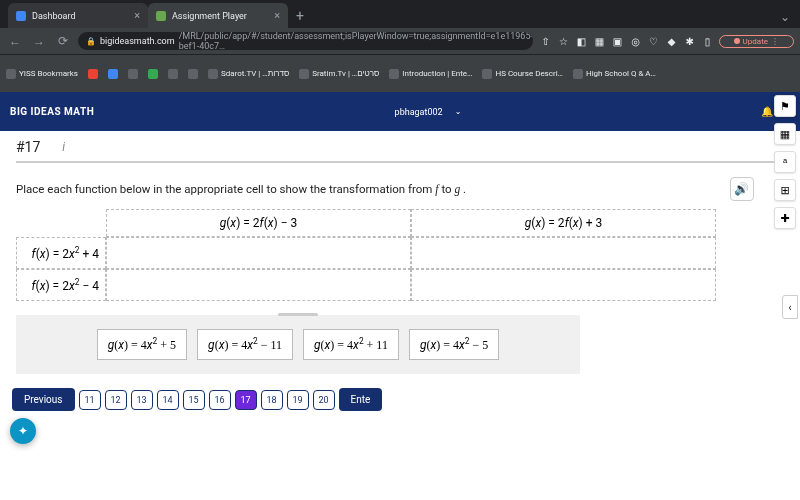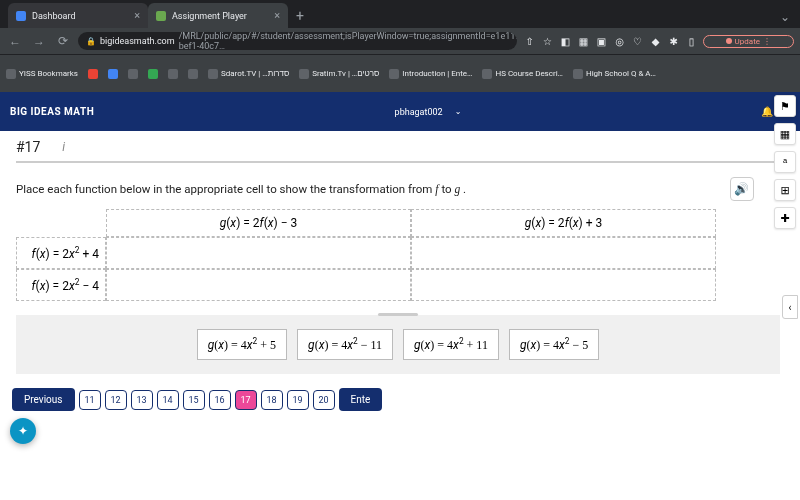--- a/index.html
+++ b/index.html
@@ -15,21 +15,21 @@
 .window-ctrl { margin-left: auto; color: #9aa0a6; padding: 4px 10px; font-size: 12px; }
 
 
 .addrbar { background: #3c4043; height: 26px; display: flex; align-items: center; padding: 0 6px; gap: 6px; }
 .navbtn { color: #9aa0a6; font-size: 12px; width: 18px; text-align: center; cursor: pointer; }
 .urlbox { flex: 1; background: #202124; border-radius: 12px; height: 18px; display: flex; align-items: center; padding: 0 8px; gap: 4px; font-size: 9px; color: #9aa0a6; overflow: hidden; }
 .urlbox .lock { font-size: 8px; }
 .urlbox .domain { color: #e8eaed; }
 .addr-right { display: flex; align-items: center; gap: 4px; }
 .addr-icon { width: 14px; height: 14px; display: flex; align-items: center; justify-content: center; color: #e8eaed; font-size: 10px; }
-.update-btn { border: 1px solid #f28b82; color: #f28b82; border-radius: 10px; padding: 1px 22px; font-size: 8px; cursor: pointer; display: flex; align-items: center; gap: 3px; }
+.update-btn { border: 1px solid #f28b82; color: #f28b82; border-radius: 10px; padding: 1px 14px; font-size: 8px; cursor: pointer; display: flex; align-items: center; gap: 3px; }
 .update-dot { width: 6px; height: 6px; border-radius: 50%; background: #f28b82; }
 
 
 .bmbar { background: #3c4043; height: 38px; display: flex; align-items: center; padding: 0 6px; gap: 10px; border-top: 1px solid #202124; }
 .bm { color: #e8eaed; font-size: 8px; display: flex; align-items: center; gap: 3px; white-space: nowrap; }
 .bm .bmicon { width: 10px; height: 10px; background: #5f6368; border-radius: 2px; display: inline-block; }
 
 
 .apphdr { background: #142e6e; height: 39px; display: flex; align-items: center; padding: 0 10px; color: #fff; font-size: 10px; }
 .apphdr .brand { font-weight: 700; letter-spacing: 0.5px; }
@@ -52,29 +52,29 @@
 
 
 .dragzone { padding: 4px 16px 8px; }
 .dtable { display: grid; grid-template-columns: 90px 1fr 1fr; border-collapse: collapse; width: 700px; }
 .dcell { border: 1px dashed #bbb; min-height: 28px; display: flex; align-items: center; justify-content: center; font-family: 'Times New Roman', serif; font-size: 12px; padding: 4px; }
 .dcell.corner { border: none; }
 .dcell.rowlbl { border-style: dashed; justify-content: flex-end; padding-right: 6px; }
 .dcell.drop { min-height: 32px; }
 
 
-.pool { background: #f0f0f0; margin: 6px 16px 10px; padding: 14px 0; display: flex; justify-content: center; gap: 10px; position: relative; width: 764px; }
+.pool { background: #f0f0f0; margin: 6px 16px 10px; padding: 14px 0; display: flex; justify-content: center; gap: 10px; position: relative; width: 564px; }
 .pool::before { content: ''; position: absolute; top: -2px; left: 50%; transform: translateX(-50%); width: 40px; height: 3px; background: #ccc; border-radius: 2px; }
 .tile { background: #fff; border: 1px solid #bbb; padding: 6px 10px; font-family: 'Times New Roman', serif; font-size: 12px; cursor: grab; }
 
 
 .navfoot { display: flex; align-items: center; gap: 4px; padding: 4px 12px; }
 .navpill { background: #142e6e; color: #fff; border-radius: 4px; padding: 6px 12px; font-size: 10px; cursor: pointer; border: none; }
 .pgbtn { background: #fff; border: 1px solid #142e6e; color: #142e6e; border-radius: 4px; width: 22px; height: 20px; font-size: 9px; cursor: pointer; display: flex; align-items: center; justify-content: center; }
-.pgbtn.current { background: #ec4899; color: #fff; }
+.pgbtn.current { background: #6d28d9; color: #fff; }
 
 
 .rail { position: absolute; right: 4px; top: 95px; display: flex; flex-direction: column; gap: 6px; }
 .railbtn { width: 22px; height: 22px; background: #fff; border: 1px solid #ddd; border-radius: 3px; display: flex; align-items: center; justify-content: center; font-size: 11px; cursor: pointer; box-shadow: 0 1px 2px rgba(0,0,0,0.1); }
 .railbtn.flag { box-shadow: 0 1px 4px rgba(0,0,0,0.2); }
 
 .side-caret { position: absolute; right: 2px; top: 295px; width: 16px; height: 24px; border: 1px solid #ccc; border-radius: 3px 0 0 3px; display: flex; align-items: center; justify-content: center; font-size: 10px; cursor: pointer; background: #fff; }
 
 
 .helper { position: absolute; left: 10px; bottom: 56px; width: 26px; height: 26px; border-radius: 50%; background: #0b94c4; color: #fff; display: flex; align-items: center; justify-content: center; font-size: 12px; cursor: pointer; box-shadow: 0 2px 6px rgba(0,0,0,0.3); }

